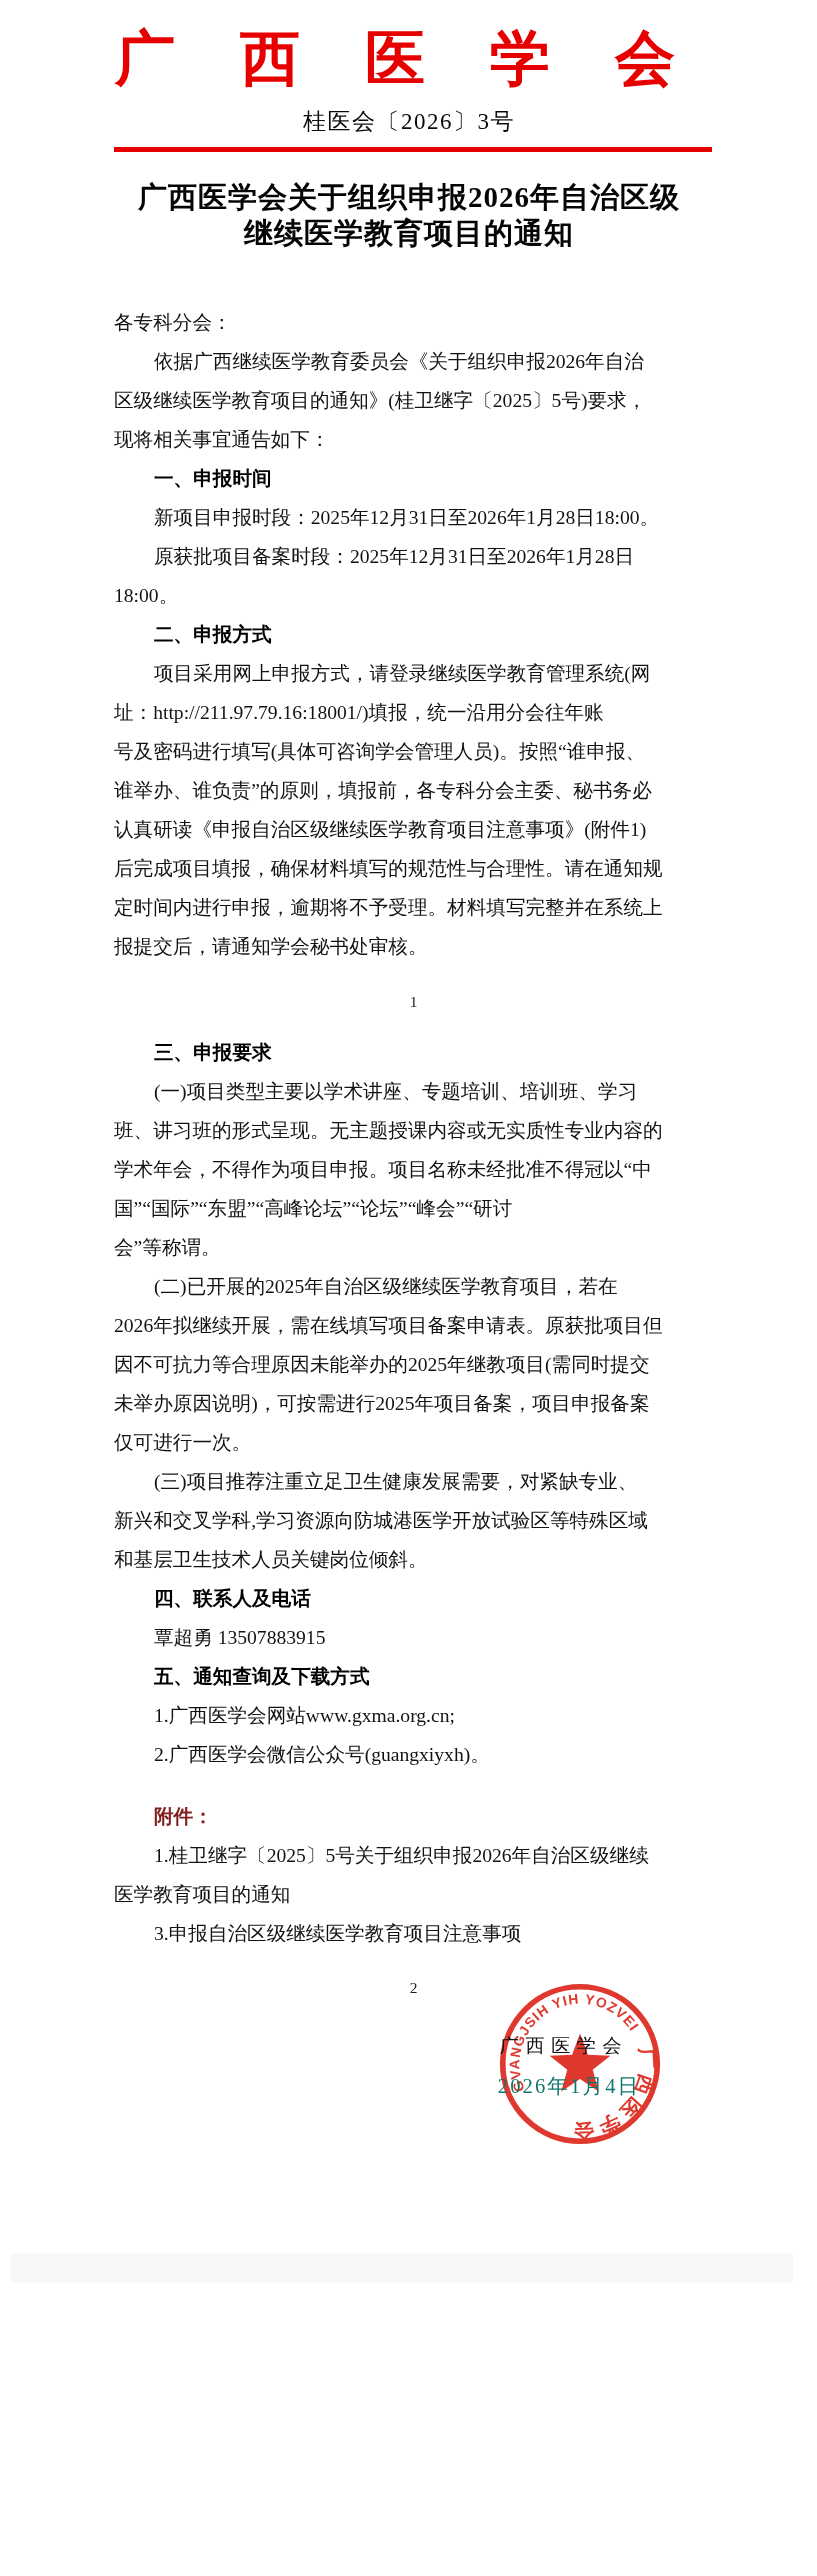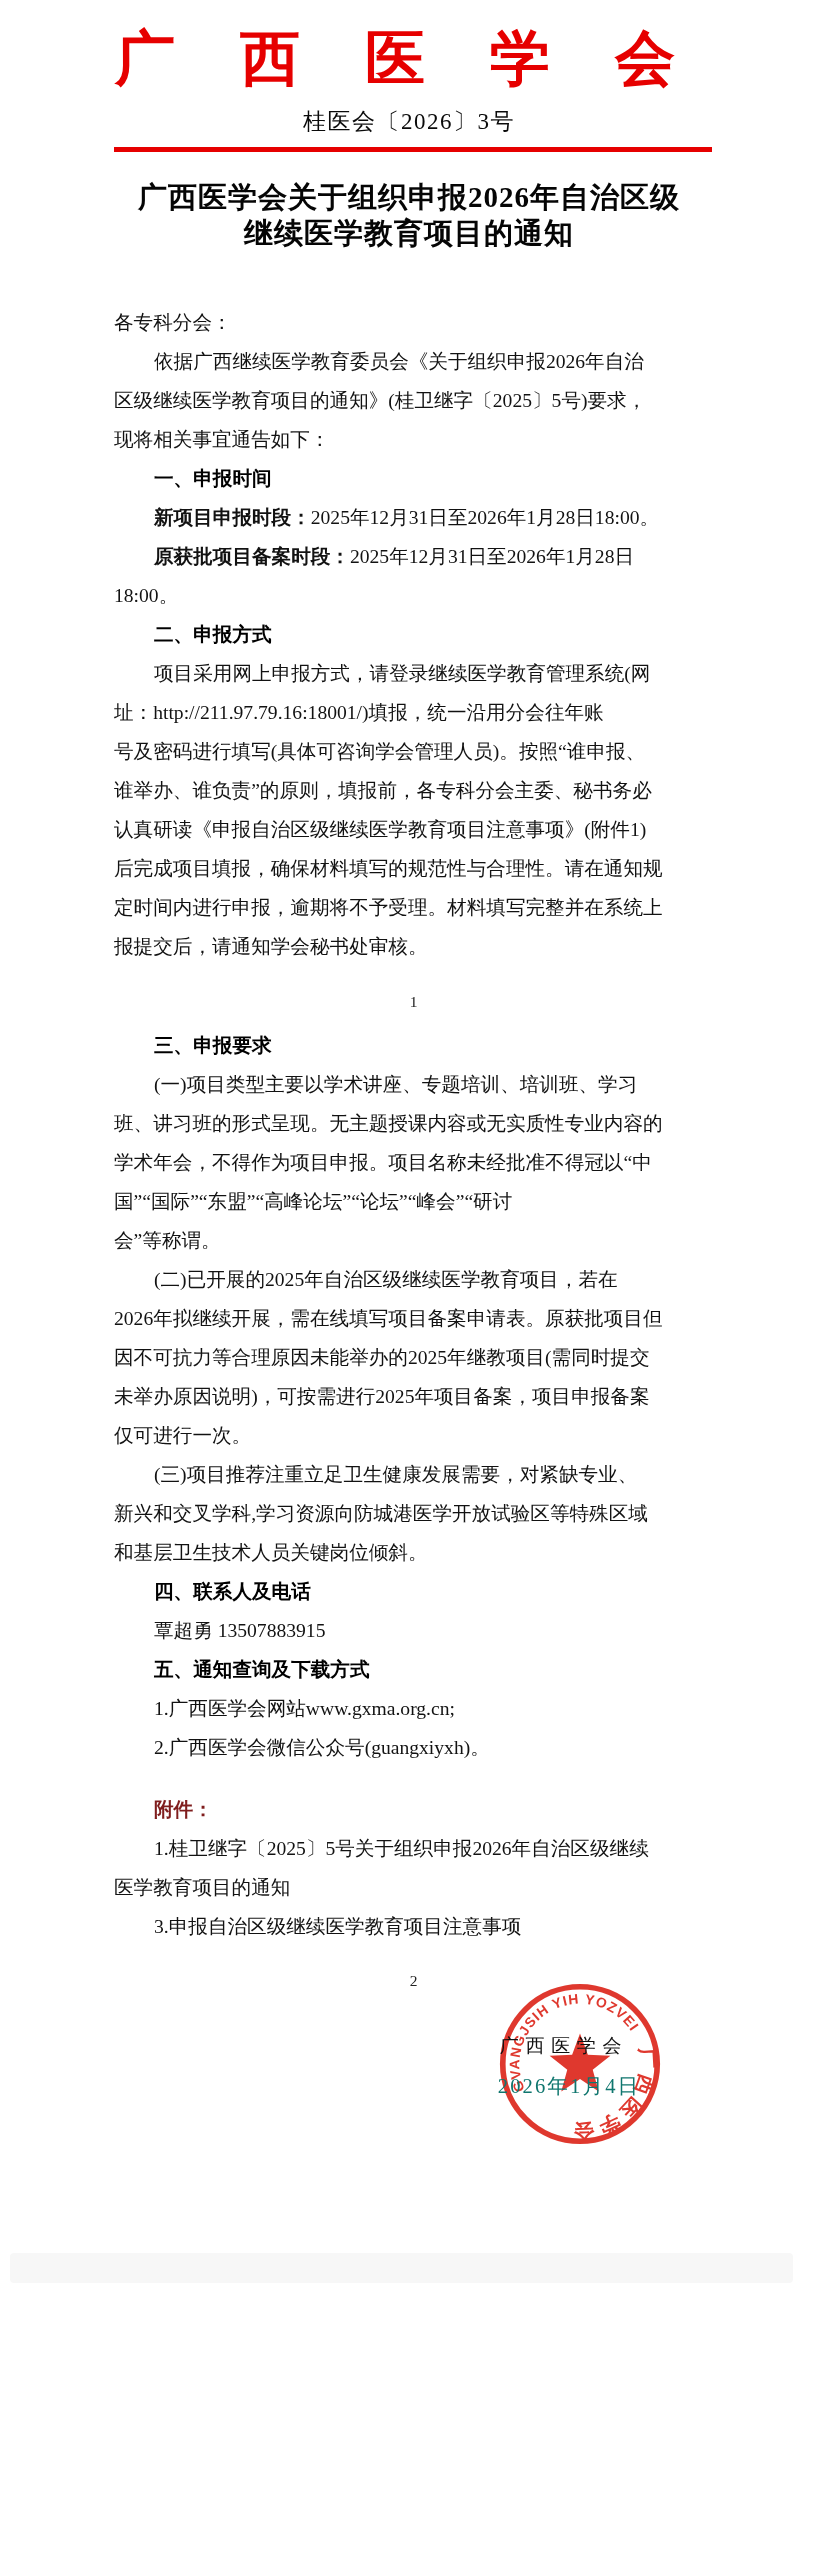--- a/index.html
+++ b/index.html
@@ -27,21 +27,21 @@
   .body-text{
     position:absolute;left:114px;top:303px;width:592px;
     font-size:19.6px;line-height:39px;color:#121212;
   }
   .line{white-space:nowrap;}
   .ind{padding-left:40px;}
   .head{font-family:Liberation Sans, sans-serif;font-weight:bold;color:#000;}
   .headb{font-weight:bold;color:#7f1d1d;}
   .pnum{text-align:center;font-size:15.5px;padding-left:7.2px;color:#222;}
   .gaprow{height:23px;}
-  .line b{font-weight:bold;}
+  .line b{font-weight:normal;}
   .seal{position:absolute;left:494px;top:1978px;width:172px;height:172px;z-index:2;opacity:.93;}
   .seal-ring{fill:none;stroke:#dd2a1f;stroke-width:11px;}
   .seal-star{fill:#dd2a1f;}
   .seal-latin{font-family:"Liberation Sans","DejaVu Sans",sans-serif;font-weight:bold;font-size:27px;fill:#dd2a1f;letter-spacing:2px;}
   .seal-cn{font-family:"Liberation Serif","DejaVu Serif",serif;font-weight:bold;font-size:40px;fill:#dd2a1f;letter-spacing:7px;}
   .sig-org{
     position:absolute;left:479px;top:2033px;width:170px;z-index:3;
     text-align:center;font-size:19px;letter-spacing:6.7px;color:#111;line-height:26px;white-space:nowrap;
   }
   .sig-date{
@@ -81,21 +81,21 @@
       <div class="line ind head">二、申报方式</div>
       <div class="line ind">项目采用网上申报方式，请登录继续医学教育管理系统(网</div>
       <div class="line">址：http://211.97.79.16:18001/)填报，统一沿用分会往年账</div>
       <div class="line">号及密码进行填写(具体可咨询学会管理人员)。按照“谁申报、</div>
       <div class="line">谁举办、谁负责”的原则，填报前，各专科分会主委、秘书务必</div>
       <div class="line">认真研读《申报自治区级继续医学教育项目注意事项》(附件1)</div>
       <div class="line">后完成项目填报，确保材料填写的规范性与合理性。请在通知规</div>
       <div class="line">定时间内进行申报，逾期将不予受理。材料填写完整并在系统上</div>
       <div class="line">报提交后，请通知学会秘书处审核。</div>
       <div class="line pnum" style="margin-top: 15.5px;">1</div>
-      <div class="line ind head" style="margin-top: 5px;">三、申报要求</div>
+      <div class="line ind head" style="margin-top: 12px;">三、申报要求</div>
       <div class="line ind">(一)项目类型主要以学术讲座、专题培训、培训班、学习</div>
       <div class="line">班、讲习班的形式呈现。无主题授课内容或无实质性专业内容的</div>
       <div class="line">学术年会，不得作为项目申报。项目名称未经批准不得冠以“中</div>
       <div class="line">国”“国际”“东盟”“高峰论坛”“论坛”“峰会”“研讨</div>
       <div class="line">会”等称谓。</div>
       <div class="line ind">(二)已开展的2025年自治区级继续医学教育项目，若在</div>
       <div class="line">2026年拟继续开展，需在线填写项目备案申请表。原获批项目但</div>
       <div class="line">因不可抗力等合理原因未能举办的2025年继教项目(需同时提交</div>
       <div class="line">未举办原因说明)，可按需进行2025年项目备案，项目申报备案</div>
       <div class="line">仅可进行一次。</div>

